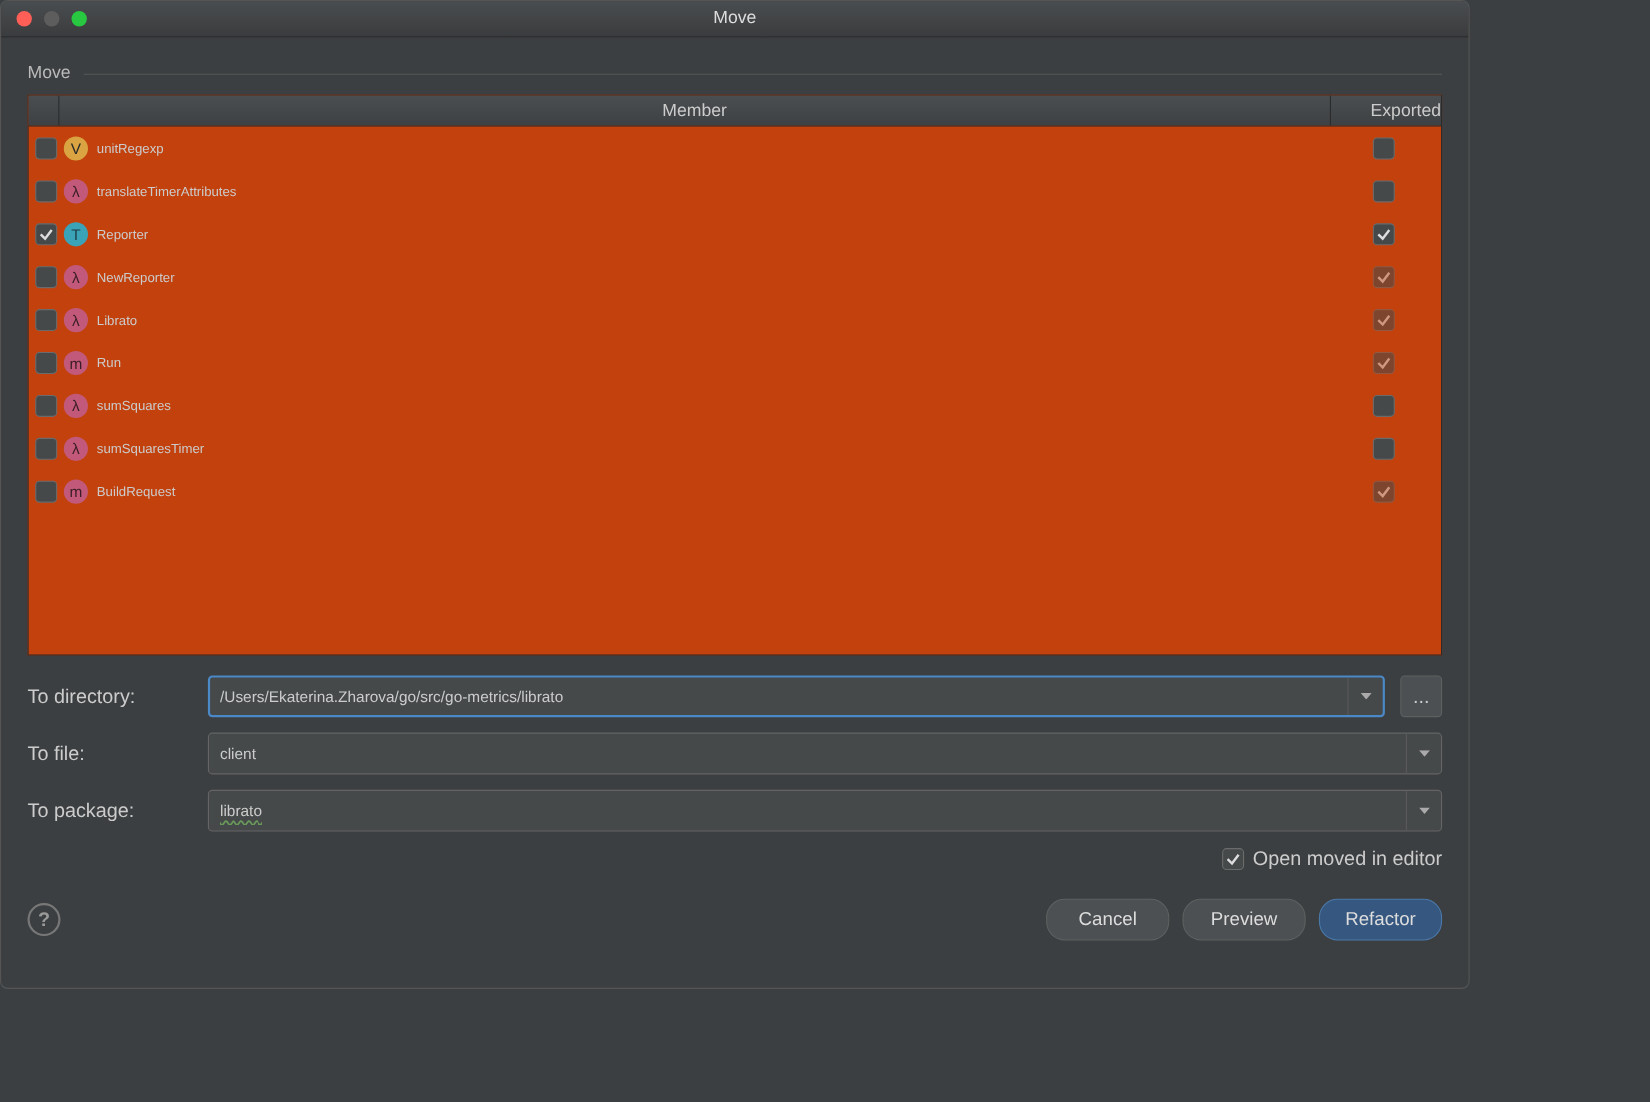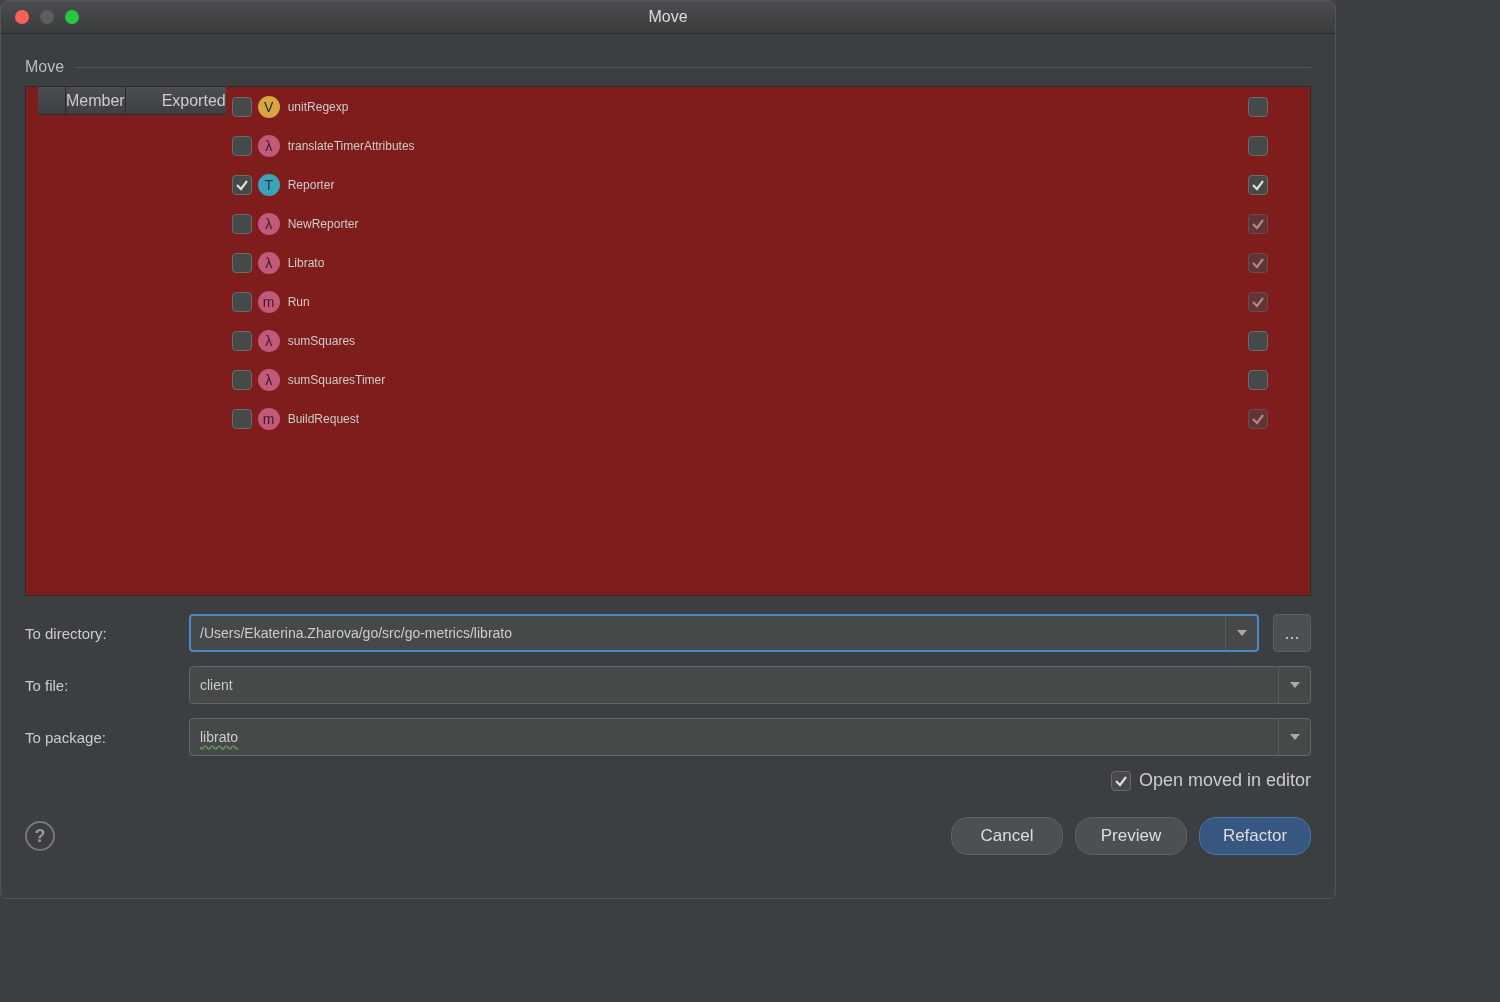--- a/index.html
+++ b/index.html
@@ -64,26 +64,25 @@
   gap: 12px;
   margin-bottom: 10px;
 }
 .section-title .line {
   flex: 1;
   height: 1px;
   background: #555;
 }
 .table {
   border: 1px solid #2b2b2b;
-  background: #7f1d1d;
+  background: #c2410c;
   height: 510px;
   display: flex;
-  flex-direction: row;
+  flex-direction: column;
   margin-bottom: 18px;
-  padding-left: 12px;
 }
 .thead {
   display: flex;
   background: linear-gradient(#4b4e50, #3e4143);
   border-bottom: 1px solid #2b2b2b;
   height: 28px;
   font-size: 16px;
   color: #ccc;
 }
 .th-check { width: 28px; border-right: 1px solid #2b2b2b; }
@@ -119,21 +118,21 @@
 .icon-lambda { background: #c2597b; color: #3a1d26; }
 .icon-t { background: #3aa3b8; color: #1d3a42; }
 .icon-m { background: #c2597b; color: #3a1d26; }
 .member-text { font-size: 12px; color: #ccc; }
 .form-row {
   display: flex;
   align-items: center;
   gap: 14px;
   margin-bottom: 14px;
 }
-.form-label { width: 150px; font-size: 15px; color: #ccc; }
+.form-label { width: 150px; font-size: 18px; color: #ccc; }
 .combo {
   flex: 1;
   height: 38px;
   background: #45494a;
   border: 1px solid #646464;
   border-radius: 4px;
   display: flex;
   align-items: center;
   padding: 0 10px;
   font-size: 14px;

